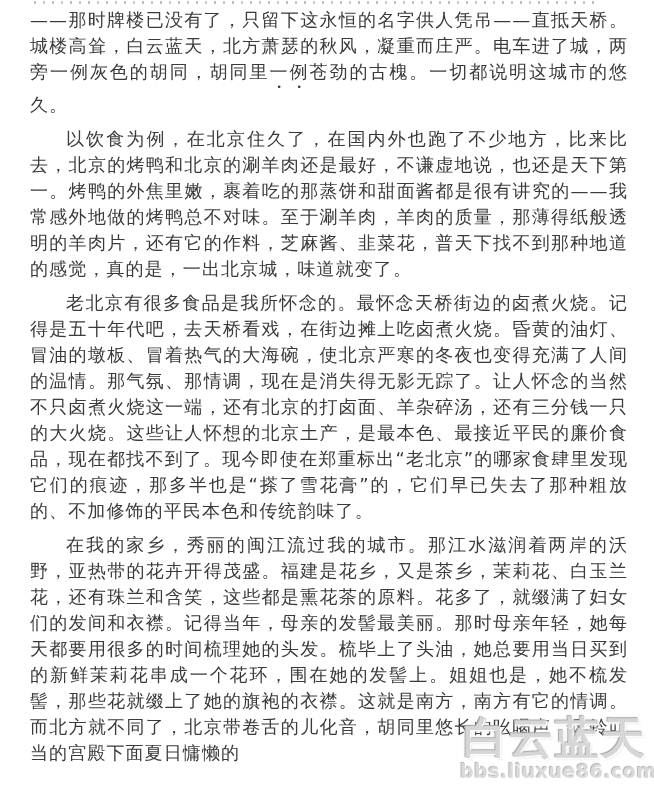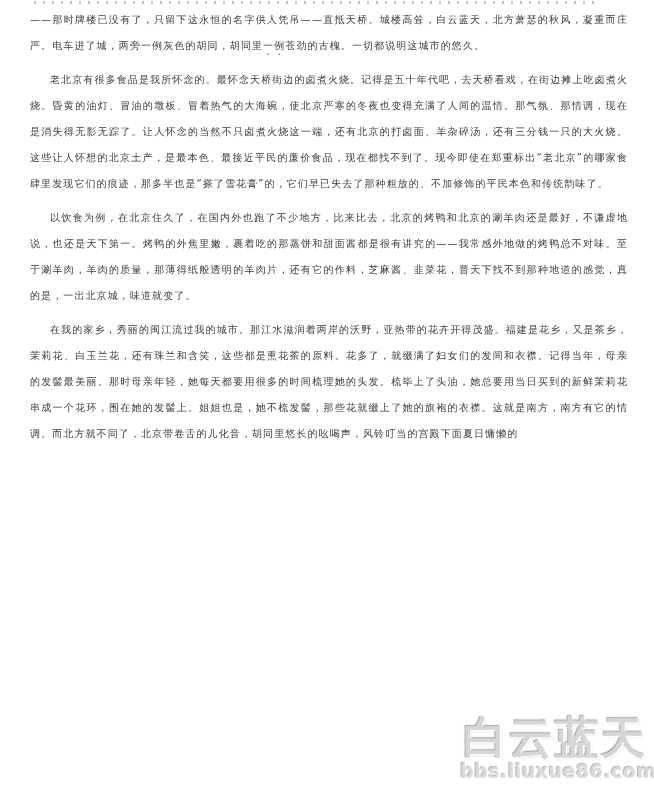--- a/index.html
+++ b/index.html
@@ -27,21 +27,21 @@
   }
   .doc {
     position: absolute;
     top: 7px;
     left: 30px;
     right: 26px;
     color: #3a3a3a;
   }
   .doc p.para {
     margin: 0 0 8px 0;
-    font-size: 10px;
+    font-size: 18px;
     line-height: 26px;
     letter-spacing: 1.1px;
     text-align: justify;
     color: #3a3a3a;
     -webkit-font-smoothing: antialiased;
   }
   .doc p.para.indent {
     text-indent: 2em;
   }
   .emph {
@@ -76,21 +76,21 @@
     line-height: 20px;
   }
 </style>
 </head>
 <body>
 
 <div class="scan-artifact"></div>
 
 <div class="doc">
     <p class="para"><span>——那时牌楼已没有了，只留下这永恒的名字供人凭吊——直抵天桥。城楼高耸，白云蓝天，北方萧瑟的秋风，凝重而庄严。电车进了城，两旁一例灰色的胡同，胡同里</span><span class="emph">一例</span><span>苍劲的古槐。一切都说明这城市的悠久。</span></p>
+    <p class="para indent"><span>以饮食为例，在北京住久了，在国内外也跑了不少地方，比来比去，北京的烤鸭和北京的涮羊肉还是最好，不谦虚地说，也还是天下第一。烤鸭的外焦里嫩，裹着吃的那蒸饼和甜面酱都是很有讲究的——我常感外地做的烤鸭总不对味。至于涮羊肉，羊肉的质量，那薄得纸般透明的羊肉片，还有它的作料，芝麻酱、韭菜花，普天下找不到那种地道的感觉，真的是，一出北京城，味道就变了。</span></p>
     <p class="para indent"><span>老北京有很多食品是我所怀念的。最怀念天桥街边的卤煮火烧。记得是五十年代吧，去天桥看戏，在街边摊上吃卤煮火烧。昏黄的油灯、冒油的墩板、冒着热气的大海碗，使北京严寒的冬夜也变得充满了人间的温情。那气氛、那情调，现在是消失得无影无踪了。让人怀念的当然不只卤煮火烧这一端，还有北京的打卤面、羊杂碎汤，还有三分钱一只的大火烧。这些让人怀想的北京土产，是最本色、最接近平民的廉价食品，现在都找不到了。现今即使在郑重标出“老北京”的哪家食肆里发现它们的痕迹，那多半也是“搽了雪花膏”的，它们早已失去了那种粗放的、不加修饰的平民本色和传统韵味了。</span></p>
-    <p class="para indent"><span>以饮食为例，在北京住久了，在国内外也跑了不少地方，比来比去，北京的烤鸭和北京的涮羊肉还是最好，不谦虚地说，也还是天下第一。烤鸭的外焦里嫩，裹着吃的那蒸饼和甜面酱都是很有讲究的——我常感外地做的烤鸭总不对味。至于涮羊肉，羊肉的质量，那薄得纸般透明的羊肉片，还有它的作料，芝麻酱、韭菜花，普天下找不到那种地道的感觉，真的是，一出北京城，味道就变了。</span></p>
     <p class="para indent"><span>在我的家乡，秀丽的闽江流过我的城市。那江水滋润着两岸的沃野，亚热带的花卉开得茂盛。福建是花乡，又是茶乡，茉莉花、白玉兰花，还有珠兰和含笑，这些都是熏花茶的原料。花多了，就缀满了妇女们的发间和衣襟。记得当年，母亲的发髻最美丽。那时母亲年轻，她每天都要用很多的时间梳理她的头发。梳毕上了头油，她总要用当日买到的新鲜茉莉花串成一个花环，围在她的发髻上。姐姐也是，她不梳发髻，那些花就缀上了她的旗袍的衣襟。这就是南方，南方有它的情调。而北方就不同了，北京带卷舌的儿化音，胡同里悠长的吆喝声，风铃叮当的宫殿下面夏日慵懒的</span></p>
   </div>
 
 <div class="watermark">
   <div class="wm-title">白云蓝天</div>
   <div class="wm-url">bbs.liuxue86.com</div>
 </div>
 
 </body></html>

